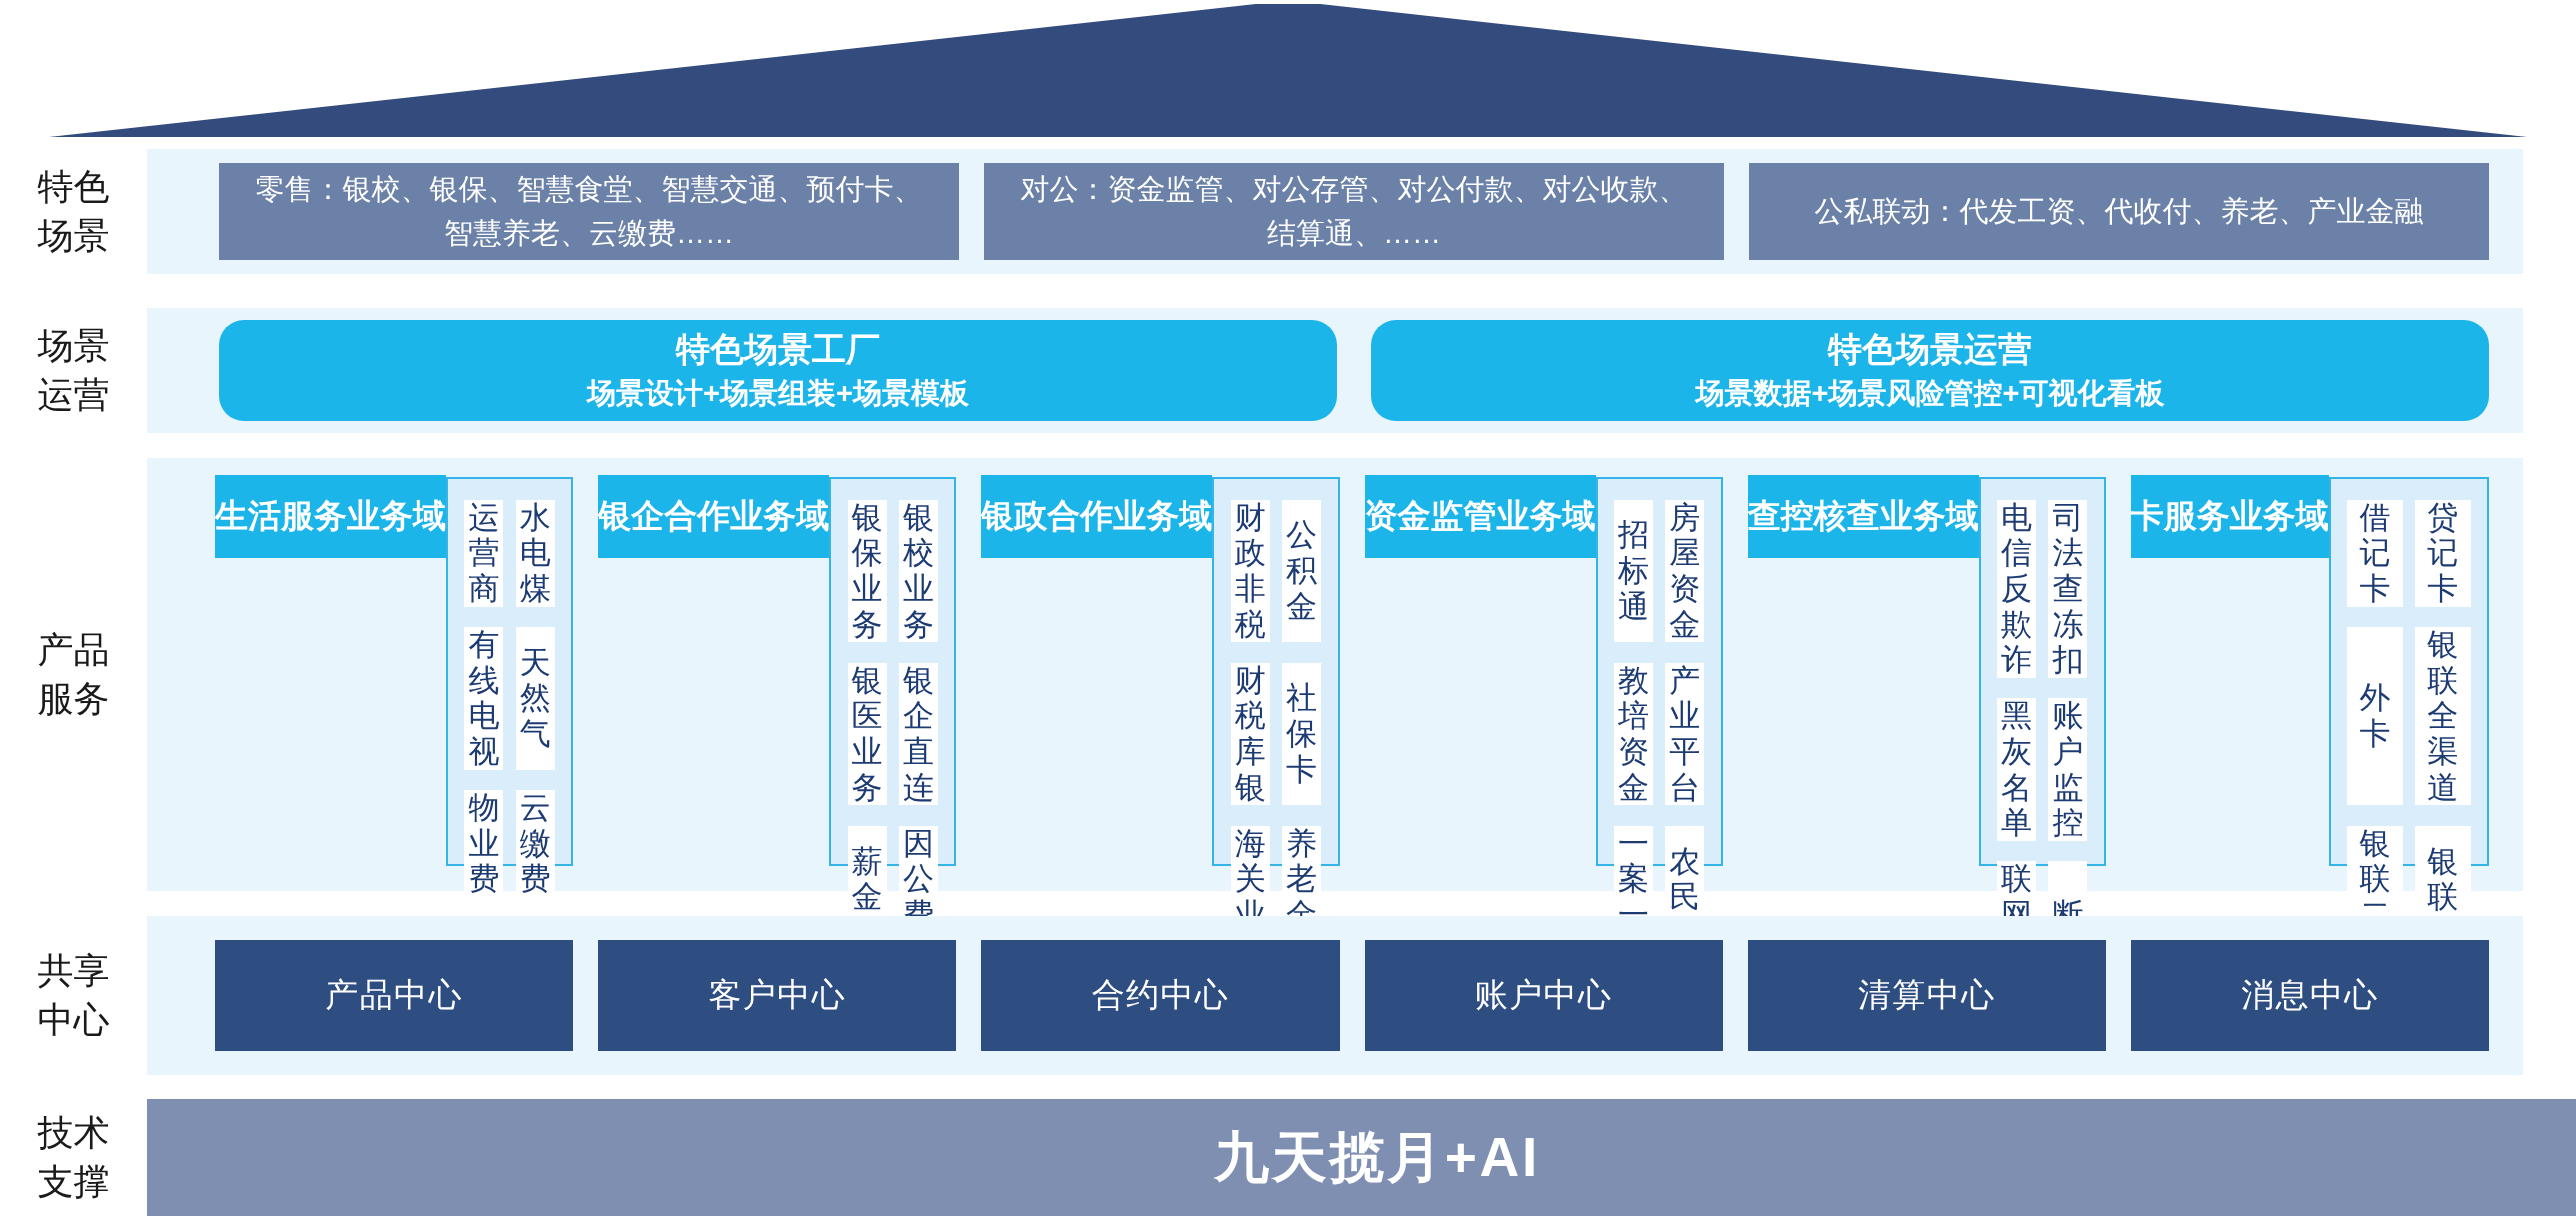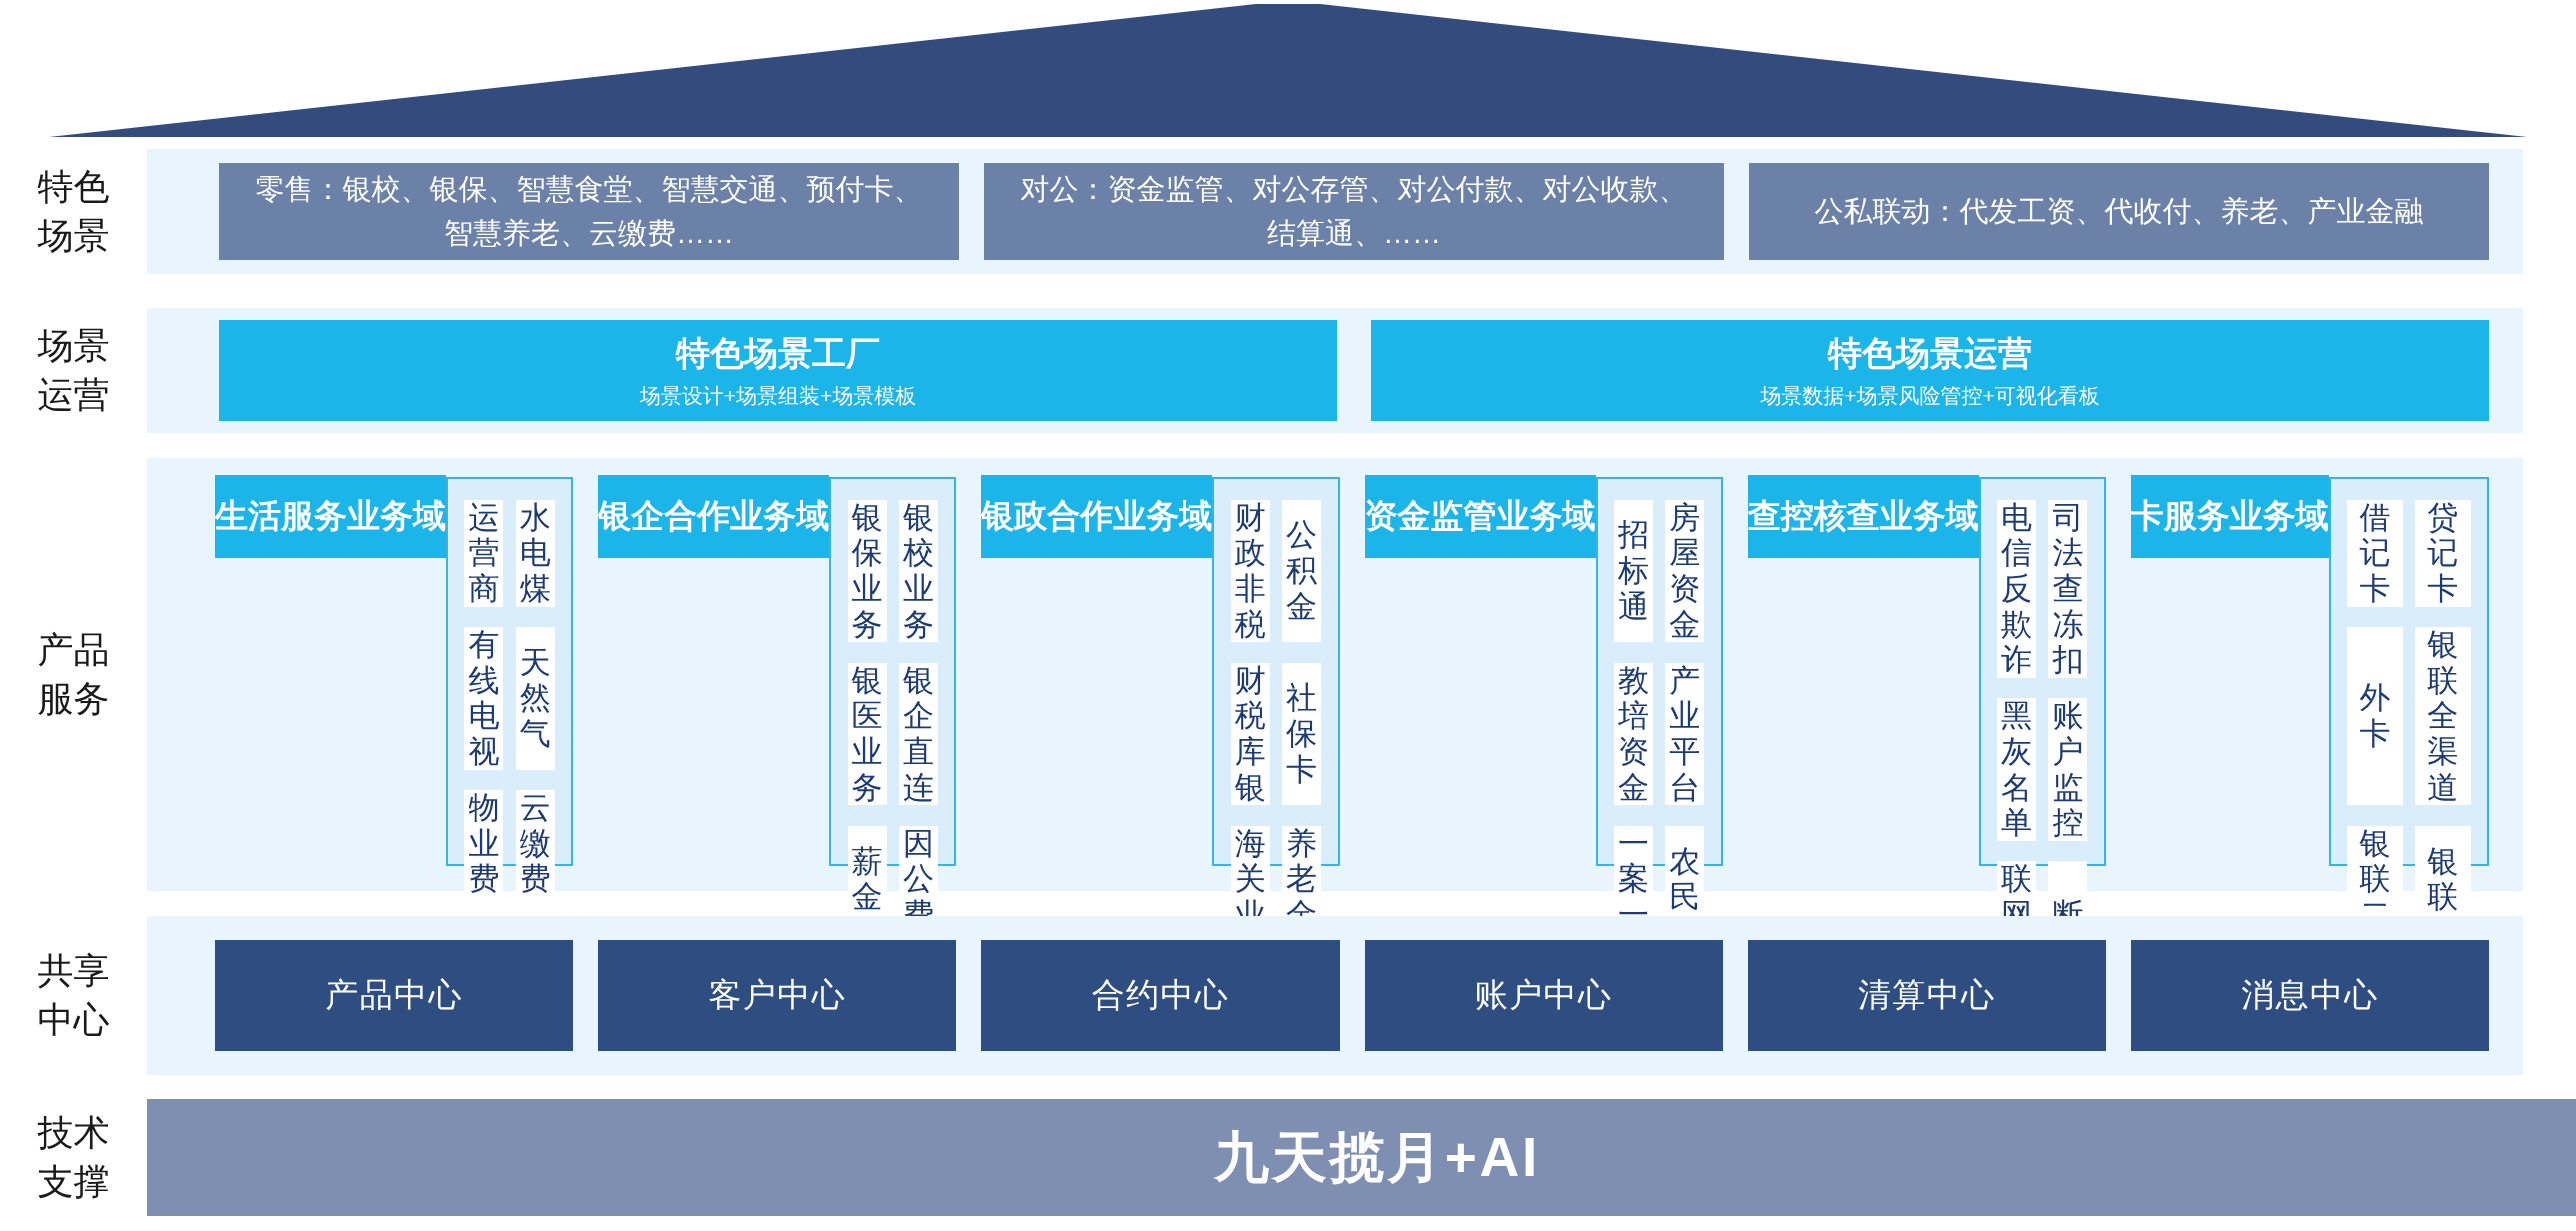--- a/index.html
+++ b/index.html
@@ -34,23 +34,23 @@
   
   .band{position:absolute;left:147px;width:2376px;background:var(--light-band);}
 
   .band-scenes{top:149px;height:125px;display:flex;align-items:center;gap:25px;padding:0 34px 0 72px;}
   .scene-box{flex:1;height:97px;background:var(--slate-box);color:#ffffff;
         display:flex;align-items:center;justify-content:center;text-align:center;
         font-size:29px;line-height:1.5;padding:0 31.5px;}
 
   .band-operation{top:308px;height:125px;display:flex;align-items:center;gap:34px;padding:0 34px 0 72px;}
   .op-box{flex:1;height:101px;background:var(--cyan);color:#ffffff;
-        display:flex;flex-direction:column;align-items:center;justify-content:space-evenly;padding:5.5px 0;}
+        display:flex;flex-direction:column;align-items:center;justify-content:space-evenly;padding:5.5px 0;border-radius:25px;}
   .op-title{font-size:34px;font-weight:bold;}
-  .op-sub{font-size:21px;}
+  .op-sub{font-size:29px;font-weight:bold;}
 
   .band-products{top:458px;height:433px;display:flex;gap:25px;padding:17px 34px 25px 68px;}
   .product-col{flex:1;display:flex;flex-direction:row;}
   .col-header{height:83px;background:var(--cyan);color:#ffffff;display:flex;align-items:center;justify-content:center;
         font-size:33px;font-weight:bold;}
   .col-body{flex:1;margin-top:2.1px;background:var(--column-body);border:2.1px solid var(--column-border);
         display:grid;grid-template-columns:1fr 1fr;gap:20.5px 12.3px;padding:20.5px 16.4px;}
   .cell{background:#ffffff;color:var(--cell-text);display:flex;align-items:center;justify-content:center;
         text-align:center;font-size:31px;font-weight:500;line-height:1.15;white-space:pre-line;}
 

